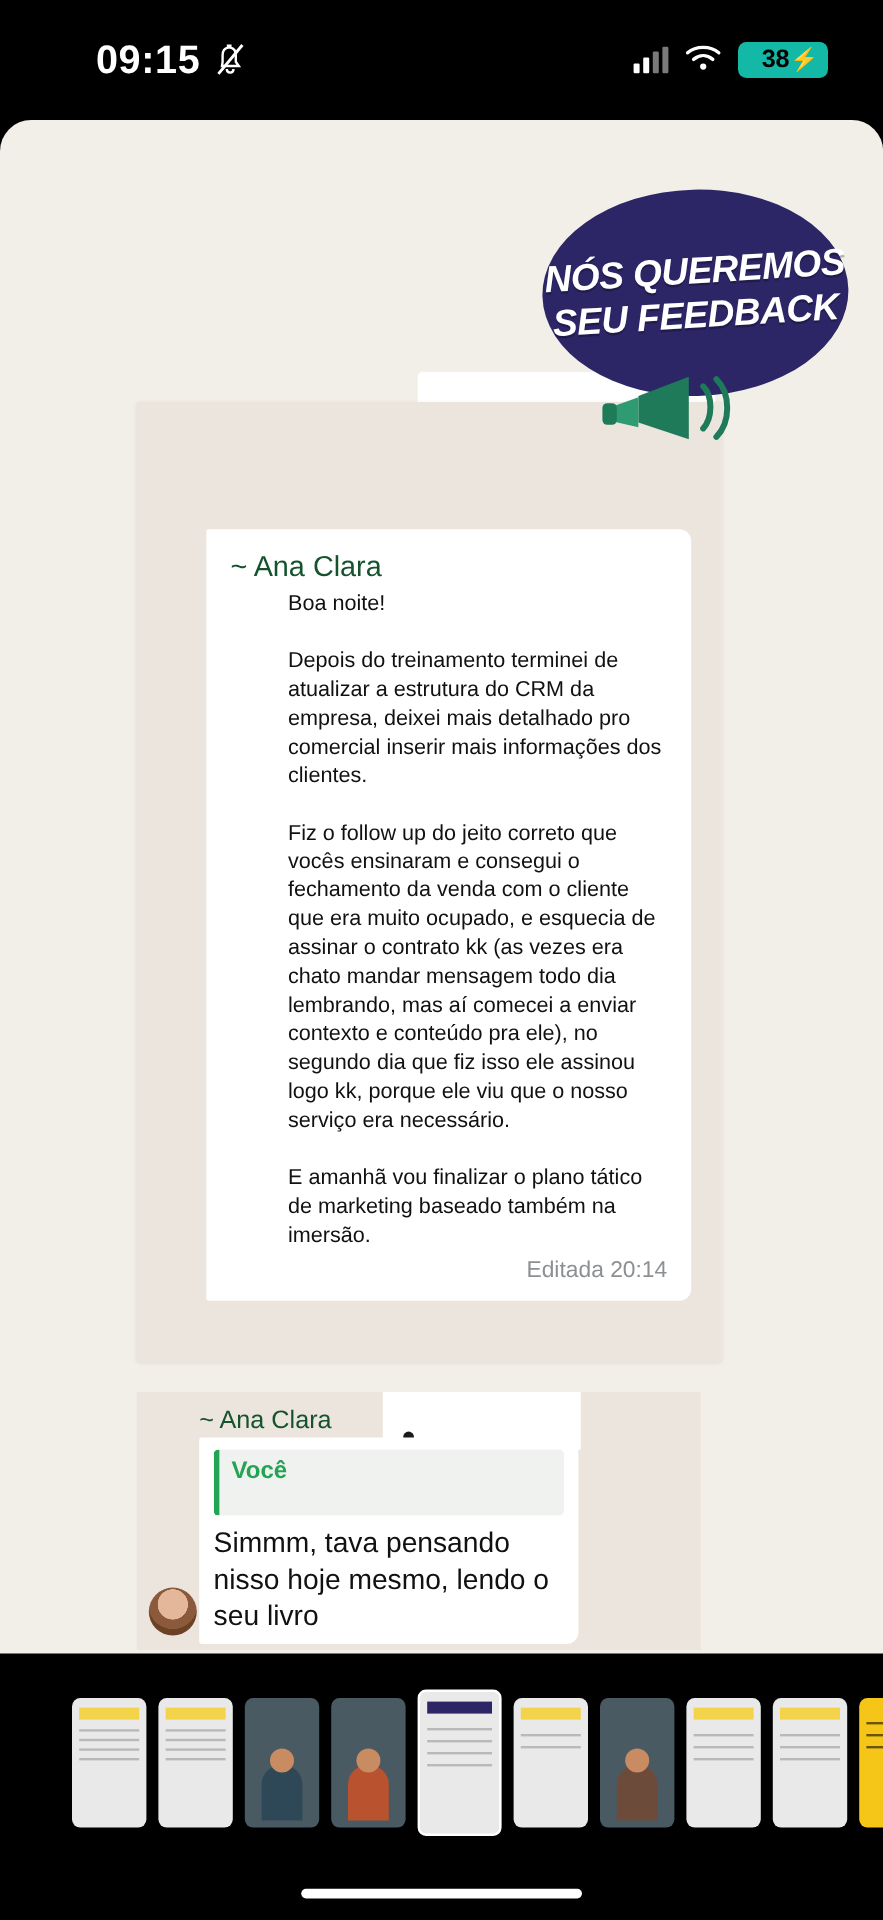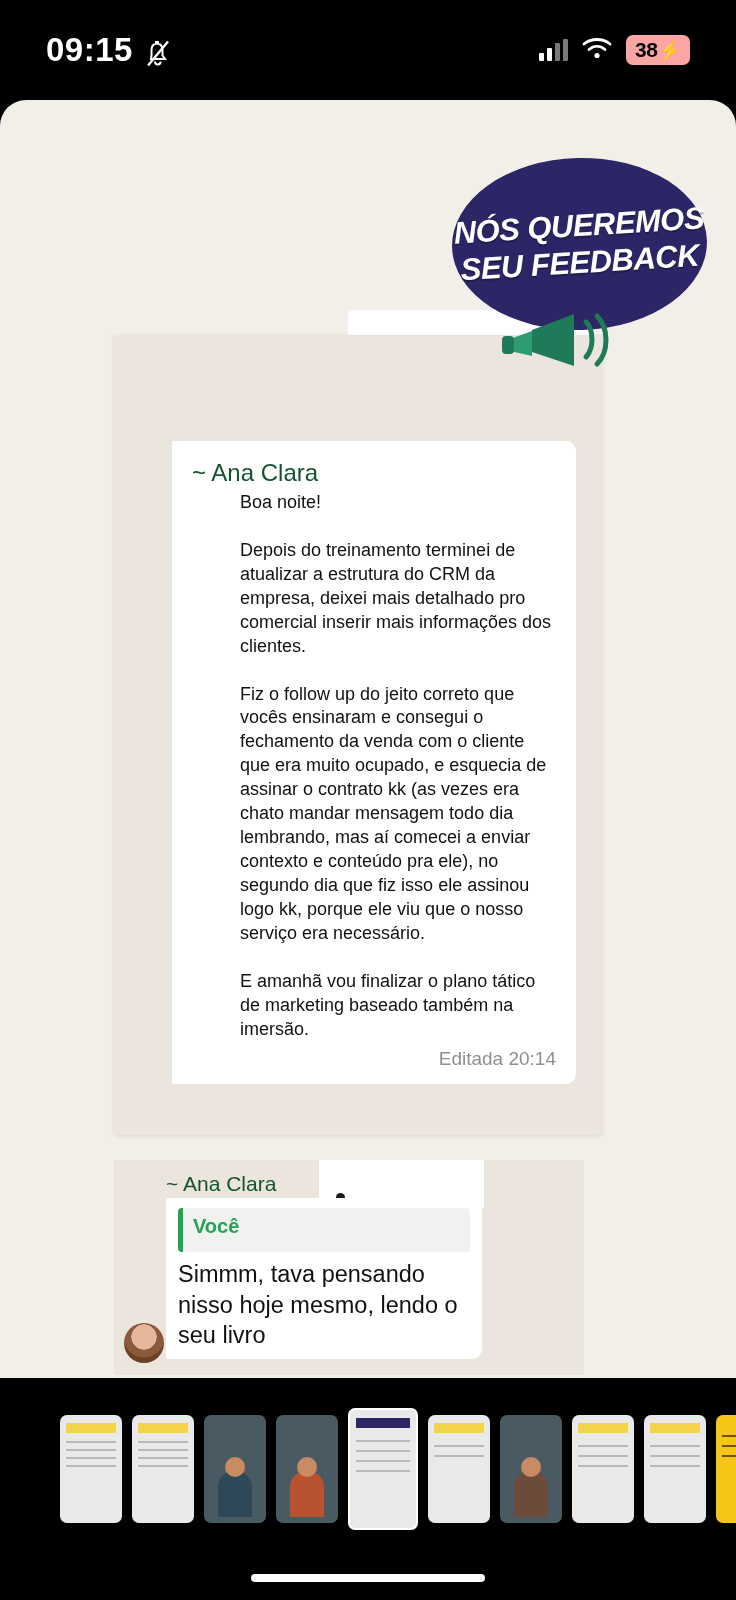--- a/index.html
+++ b/index.html
@@ -15,34 +15,34 @@
     background: #000;
   }
 
   
   .statusbar {
     position: absolute; top: 0; left: 0; right: 0; height: 100px;
     display: flex; align-items: center; justify-content: space-between;
     padding: 0 46px;
     color: #fff;
   }
-  .status-left { display: flex; align-items: flex-end; gap: 12px; }
+  .status-left { display: flex; align-items: center; gap: 12px; margin-left: 34px; }
   .status-time { font-size: 33px; font-weight: bold; letter-spacing: 0.5px; }
   .bell-mute { width: 26px; height: 30px; position: relative; display: inline-block; }
   .bell-mute svg { display: block; }
   .status-right { display: flex; align-items: center; gap: 14px; }
   .sig { display: flex; align-items: flex-end; gap: 3px; height: 22px; }
   .sig i { display: block; width: 5px; background: #fff; border-radius: 1px; }
   .sig i:nth-child(1) { height: 8px; }
   .sig i:nth-child(2) { height: 13px; }
   .sig i:nth-child(3) { height: 18px; background: #7a7a7a; }
   .sig i:nth-child(4) { height: 22px; background: #7a7a7a; }
   .battery {
-    background: #fca5a5; color: #000; font-size: 21px; font-weight: bold;
-    border-radius: 7px; padding: 2px 8px 2px 9px; display: flex; align-items: center;
+    background: #14b8a6; color: #000; font-size: 21px; font-weight: bold;
+    border-radius: 7px; padding: 2px 8px 2px 20px; display: flex; align-items: center;
     height: 30px; letter-spacing: -0.3px;
   }
   .battery .bolt { font-size: 19px; margin-left: 1px; }
 
   
   .canvas {
     position: absolute; top: 100px; left: 0; width: 736px; height: 1278px;
     background: #f2efe9;
     border-radius: 26px 26px 0 0;
     overflow: hidden;
@@ -103,21 +103,21 @@
   }
   .shot2 .bubble-msg {
     position: absolute; left: 52px; top: 8px; width: 316px;
     background: #fff; border-radius: 2px 10px 10px 2px;
     padding: 10px 12px 8px 12px;
   }
   .quote {
     background: #f0f2f0; border-left: 5px solid #23a455;
     border-radius: 4px; padding: 7px 10px 8px 10px; margin-bottom: 7px;
   }
-  .quote .q-name { color: #23a455; font-size: 20px; font-weight: bold; margin-bottom: 6px; }
+  .quote .q-name { color: #23a455; font-size: 20px; font-weight: bold; margin-bottom: 17px; }
   .quote .q-text { color: #5b6063; font-size: 18.5px; line-height: 1.26; }
   .reply-text { color: #111; font-size: 23.5px; line-height: 1.3; }
   .avatar {
     position: absolute; left: 10px; bottom: 12px; width: 40px; height: 40px;
     border-radius: 50%;
     background: radial-gradient(circle at 50% 35%, #e4b79a 0 38%, #8b5a3c 39% 62%, #6b4226 63% 100%);
     overflow: hidden;
   }
   .sender-name.small { font-size: 21px; }
 

